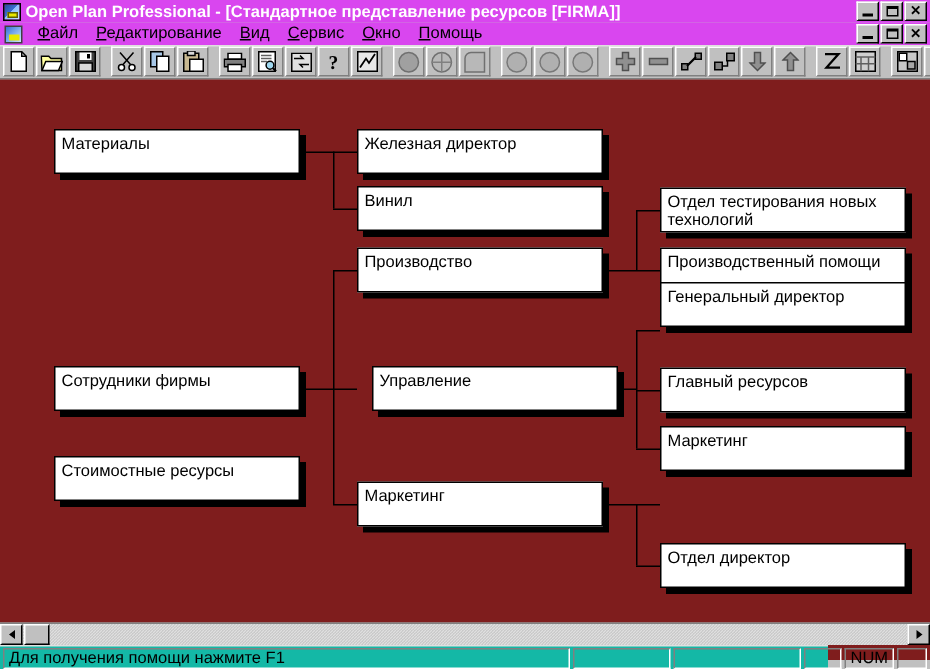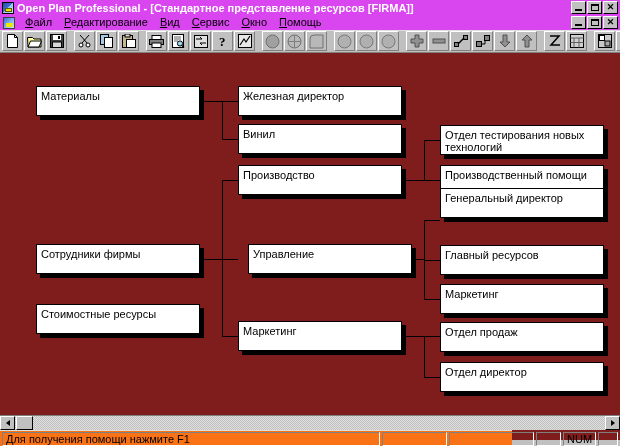--- a/index.html
+++ b/index.html
@@ -119,22 +119,22 @@
     border-top:1px solid #fff;border-left:1px solid #fff;
     border-right:1px solid #000;border-bottom:1px solid #000;
     box-sizing:border-box;
   }
   .tri{width:0;height:0;}
   .tri.l{border-top:3px solid transparent;border-bottom:3px solid transparent;border-right:4px solid #000;}
   .tri.r{border-top:3px solid transparent;border-bottom:3px solid transparent;border-left:4px solid #000;}
 
   
   .statusbar{
-    position:absolute;left:0;top:430px;width:512px;height:16px;
-    background:#f97316;box-sizing:border-box;
+    position:absolute;left:0;top:430px;width:552px;height:16px;
+    background:#14b8a6;box-sizing:border-box;
     border-top:1px solid #dfdfdf;
   }
   .spanel{
     position:absolute;top:1px;height:14px;box-sizing:border-box;
     border-top:1px solid #808080;border-left:1px solid #808080;
     border-right:1px solid #fff;border-bottom:1px solid #fff;
     font-size:11px;color:#000;line-height:12px;padding-left:3px;
     overflow:hidden;white-space:nowrap;
   }
 </style>
@@ -426,23 +426,20 @@
     </div>
     <div class="node" style="left:440px;top:135px;width:164px;height:30px;">
       <span>Генеральный директор</span>
     </div>
     <div class="node" style="left:440px;top:192px;width:164px;height:30px;">
       <span>Главный ресурсов</span>
     </div>
     <div class="node" style="left:440px;top:231px;width:164px;height:30px;">
       <span>Маркетинг</span>
     </div>
-    <div class="node" style="left:440px;top:269px;width:164px;height:30px;">
-      <span>Отдел продаж</span>
-    </div>
     <div class="node" style="left:440px;top:309px;width:164px;height:30px;">
       <span>Отдел директор</span>
     </div>
 
   </div>
 
   <div class="hscroll">
     <div class="sb-track"></div>
     <div class="sb-arrow left">
         <span class="tri l"></span>

